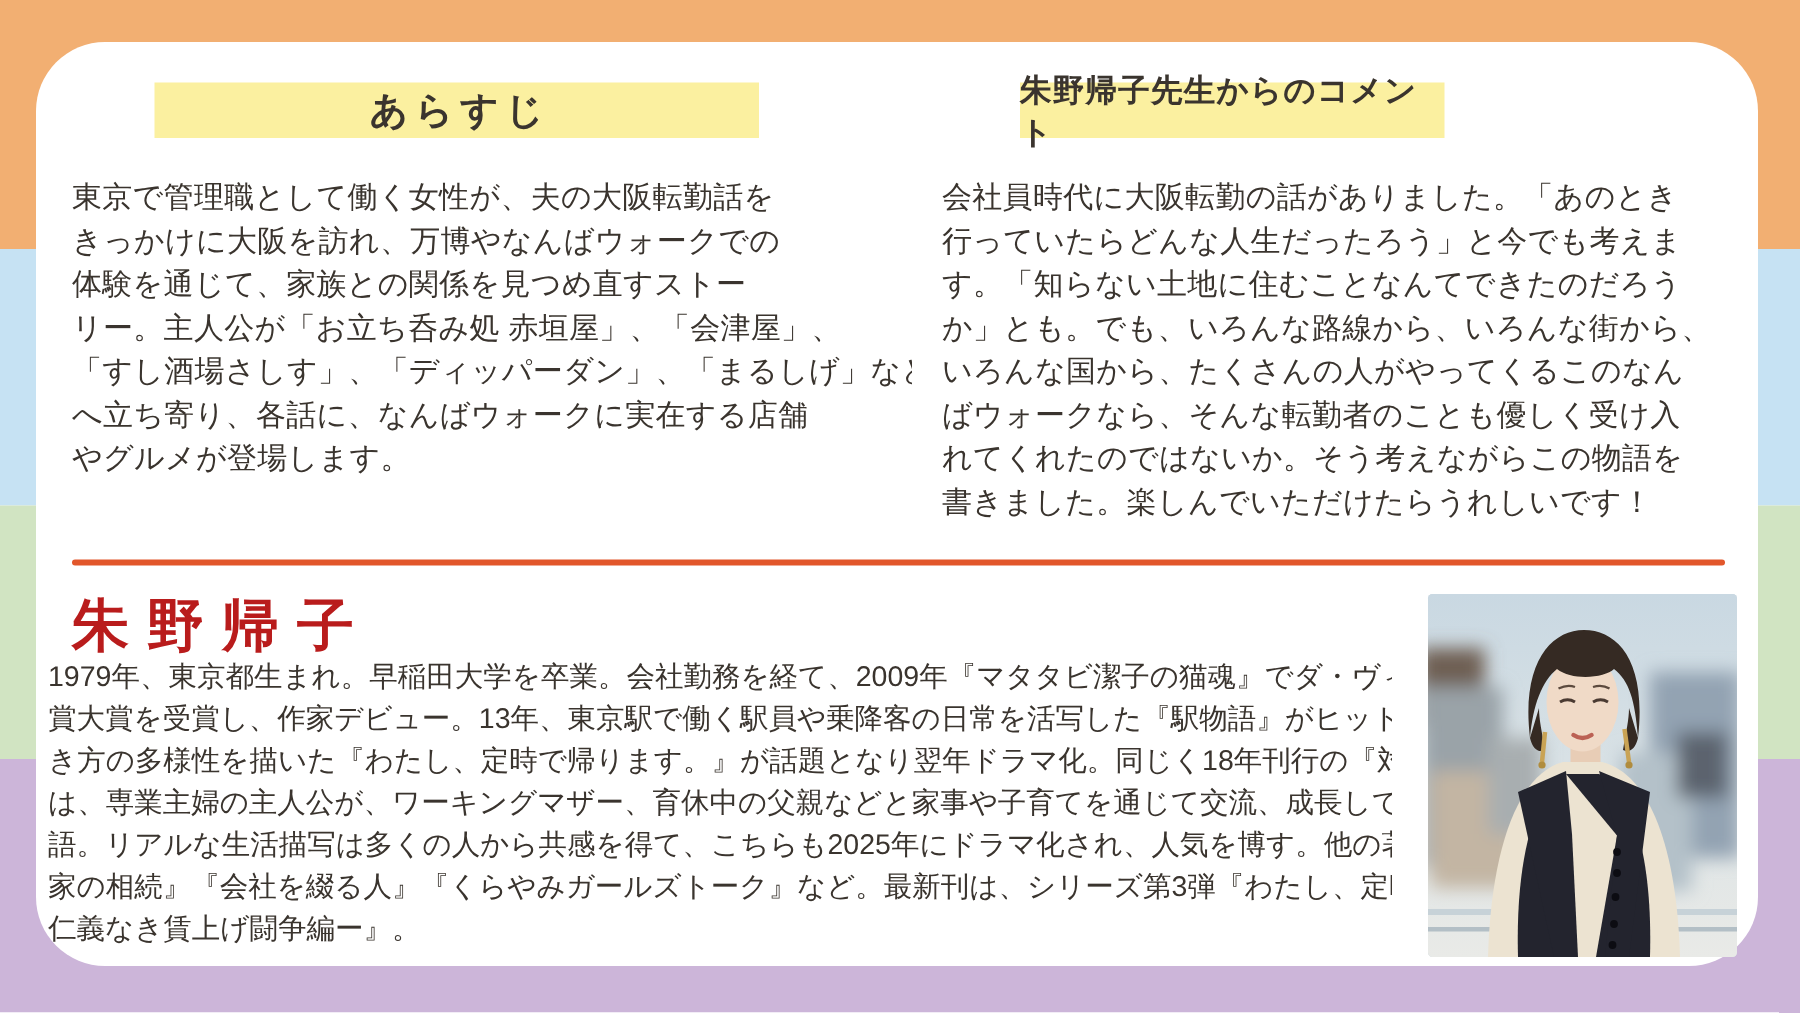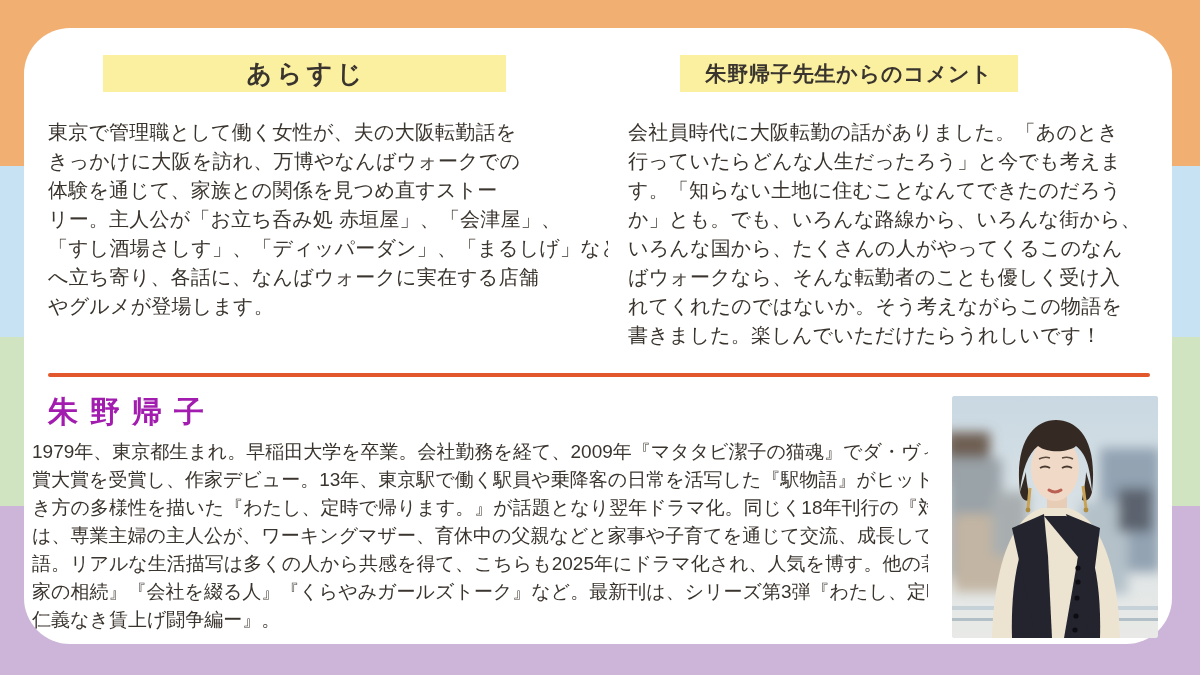--- a/index.html
+++ b/index.html
@@ -27,40 +27,40 @@
   .card{
     position:absolute;left:24px;top:28px;width:1148px;height:616px;
     background:#ffffff;border-radius:46px;
   }
   .label{
     position:absolute;top:27px;height:37px;background:var(--label-yellow);
     display:flex;align-items:center;justify-content:center;
     font-weight:bold;
   }
   .label-synopsis{left:79px;width:403px;font-size:25px;letter-spacing:.18em;text-indent:.18em;}
-  .label-comment{left:656px;width:338px;font-size:21px;letter-spacing:.04em;}
+  .label-comment{left:656px;width:283px;font-size:21px;letter-spacing:.04em;}
   .body-text{
     position:absolute;top:90px;
     font-size:20px;line-height:29px;font-weight:500;
     white-space:pre;overflow:hidden;
     font-feature-settings:"palt" 1,"halt" 1;
     letter-spacing:.01em;
   }
   .synopsis-body{left:24px;width:560px;height:240px;}
   .comment-body{left:604px;width:550px;height:268px;}
   .divider{
     position:absolute;left:24px;top:345px;width:1102px;height:4px;
     background:var(--divider);border-radius:2px;
   }
   .author-row{
     position:absolute;left:24px;top:364px;
     display:flex;align-items:baseline;gap:12px;
   }
   .author-name{
-    font-size:30px;font-weight:800;letter-spacing:12px;color:#a21caf;
+    font-size:38px;font-weight:800;letter-spacing:12px;color:#b91c1c;
   }
   .author-kana{font-size:18px;font-weight:700;letter-spacing:2px;}
   .author-bio{
     position:absolute;left:8px;top:410px;width:896px;height:202px;
     font-size:19px;line-height:28px;
     white-space:pre;overflow:hidden;
     font-feature-settings:"palt" 1,"halt" 1;
   }
   .photo{
     position:absolute;left:928px;top:368px;width:206px;height:242px;

